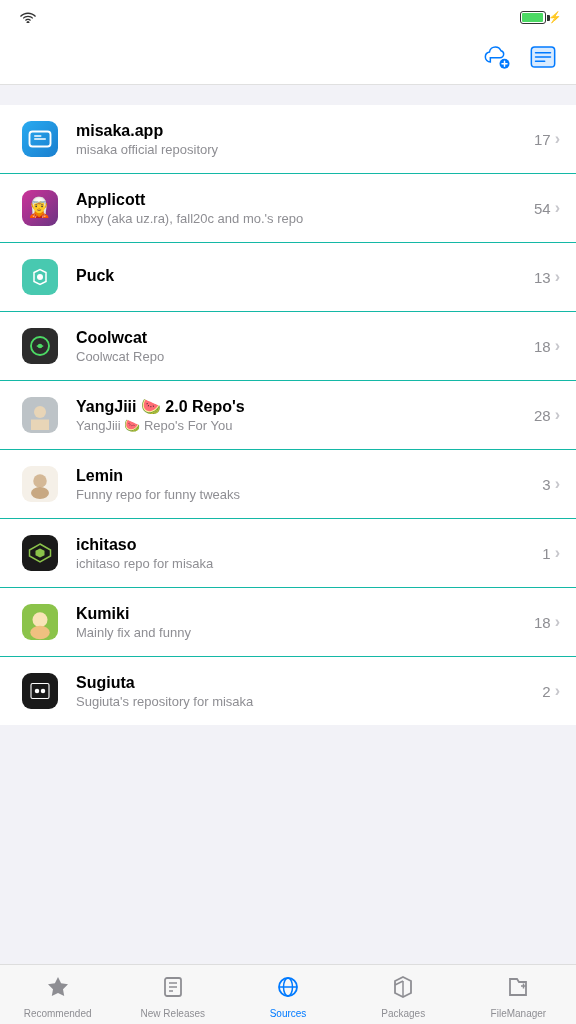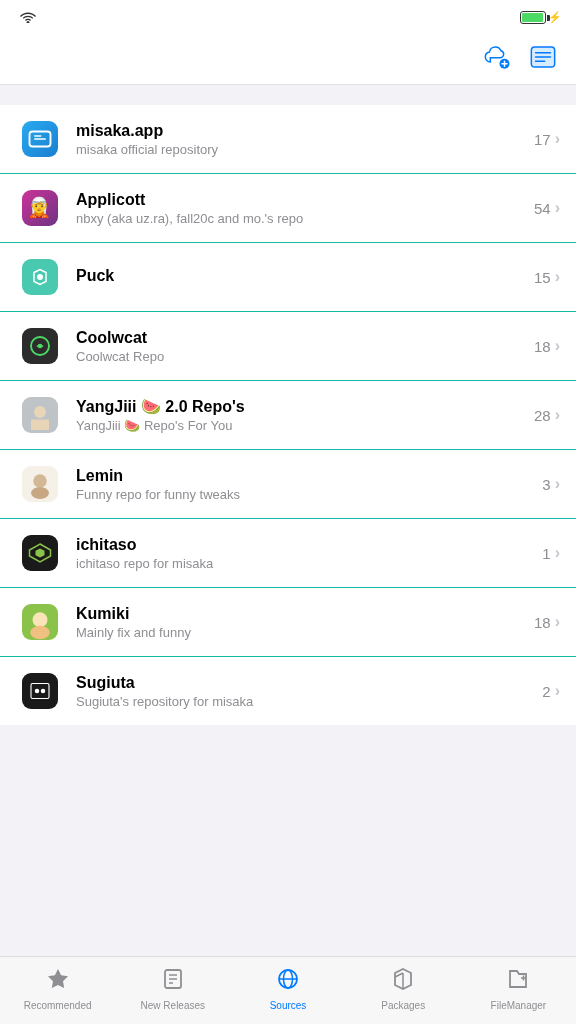--- a/index.html
+++ b/index.html
@@ -188,21 +188,21 @@
       color: #c7c7cc;
       font-weight: 600;
     }
 
     
     .tab-bar {
       position: absolute;
       bottom: 0;
       left: 0;
       right: 0;
-      height: 68px;
+      height: 60px;
       background: #f7f7f7;
       border-top: 1px solid #ddd;
       display: flex;
       align-items: flex-start;
       padding-top: 8px;
     }
     .tab-item {
       flex: 1;
       display: flex;
       flex-direction: column;
@@ -343,21 +343,21 @@
       <svg viewBox="0 0 48 48" class="repo-svg">
             <rect width="48" height="48" rx="12" fill="#48c9b0"></rect>
             <path d="M16 18 L24 14 L32 18 L32 30 L24 34 L16 30 Z" fill="none" stroke="white" stroke-width="2"></path>
             <circle cx="24" cy="24" r="4" fill="white"></circle>
           </svg>
     </div>
     <div class="repo-info">
       <div class="repo-name">Puck</div>
     </div>
     <div class="repo-meta">
-      <span class="repo-count">15</span>
+      <span class="repo-count">13</span>
       <span class="chevron">›</span>
     </div>
   </div>
       <div class="repo-item">
     <div class="repo-icon">
       <svg viewBox="0 0 48 48" class="repo-svg">
             <rect width="48" height="48" rx="12" fill="#2c2c2c"></rect>
             <circle cx="24" cy="24" r="12" fill="none" stroke="#4cd964" stroke-width="2.5"></circle>
             <path d="M19 24 Q24 20 29 24 Q24 28 19 24Z" fill="#4cd964"></path>
             <circle cx="24" cy="24" r="3" fill="#4cd964"></circle>

